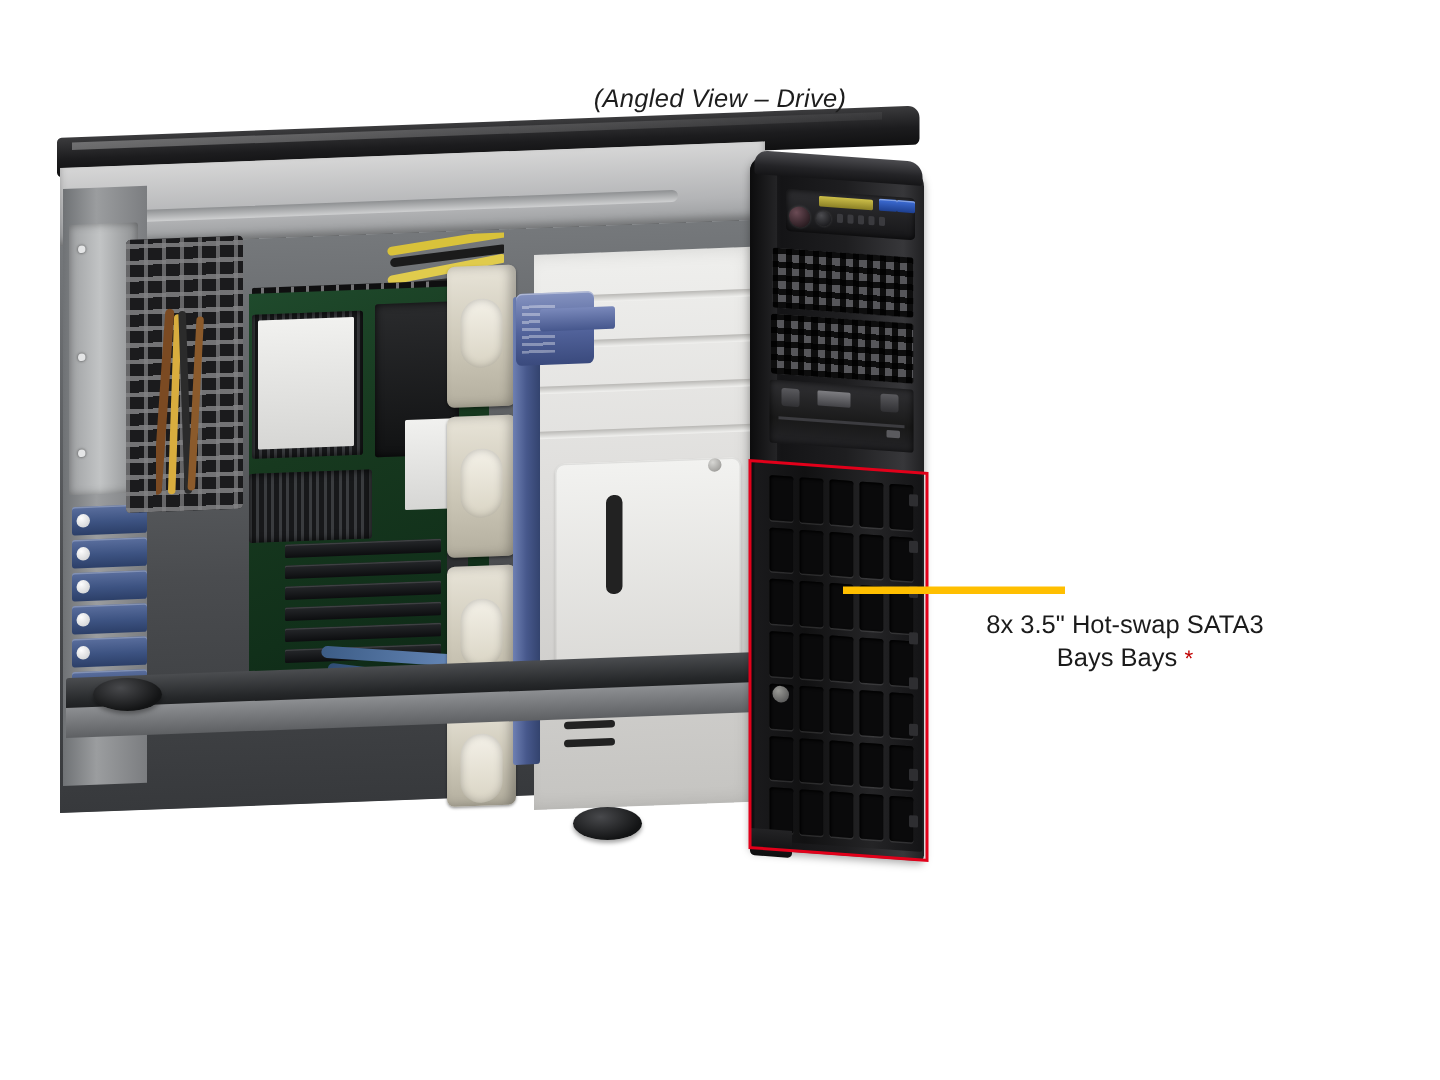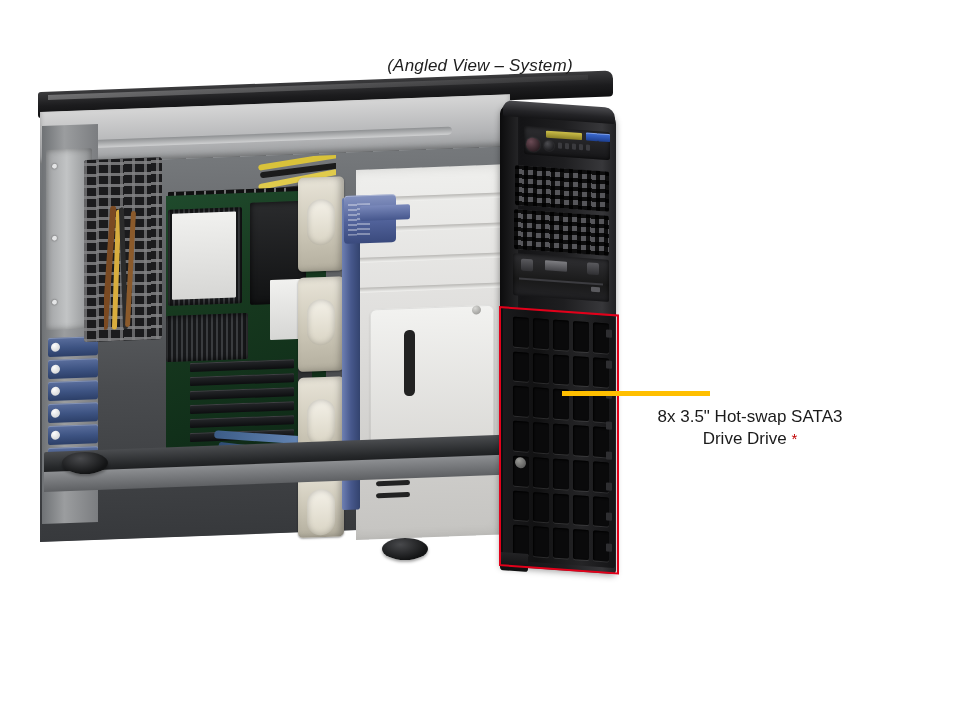--- a/index.html
+++ b/index.html
@@ -756,26 +756,26 @@
         <span></span>
         <span></span>
       </div>
     </div>
 
     <div class="pc bezel-foot"></div>
 
     <div class="pc red-box"></div>
   </div>
 
-  <div class="view-title">(Angled View – System)</div>
+  <div class="view-title">(Angled View – Drive)</div>
 
   <div class="leader-line"></div>
 
   <div class="callout-text">
     <div>8x 3.5" Hot-swap  SATA3</div>
     <div>
-      <span>Drive Drive</span>
+      <span>Bays Bays</span>
       <span class="star">*</span>
     </div>
   </div>
 
 
 </div>
 
 </body></html>

